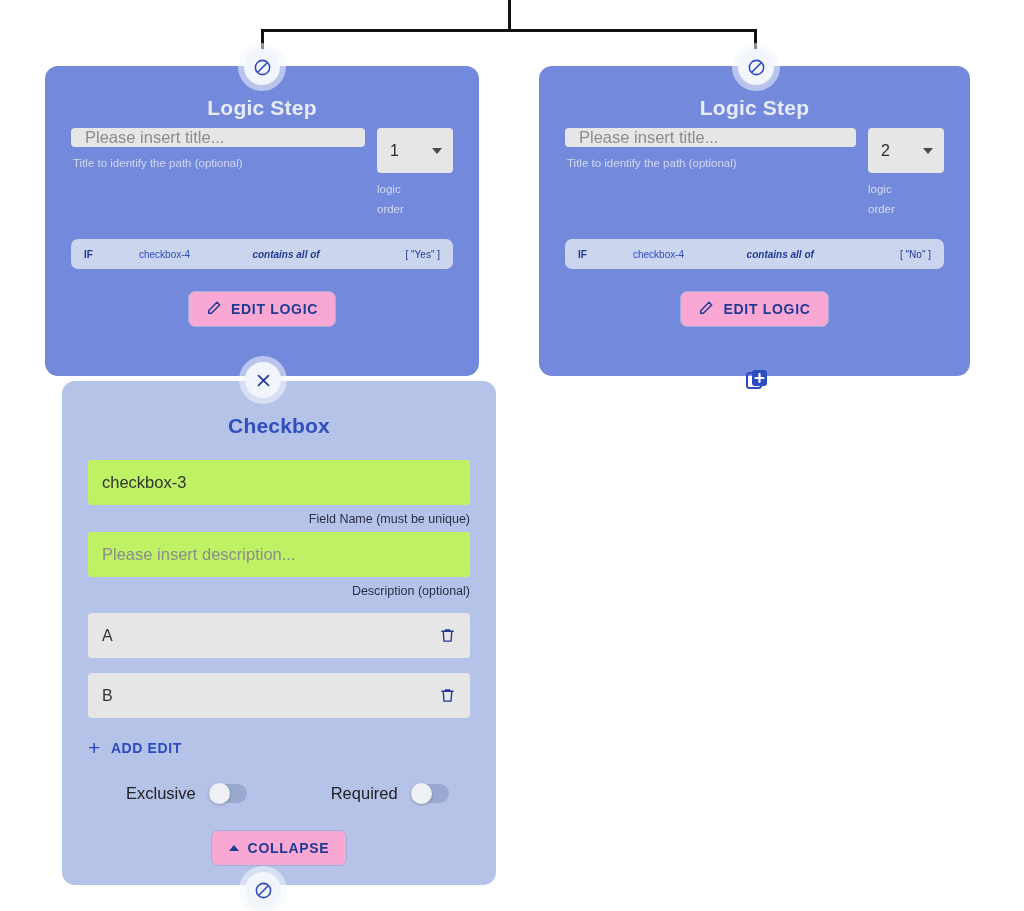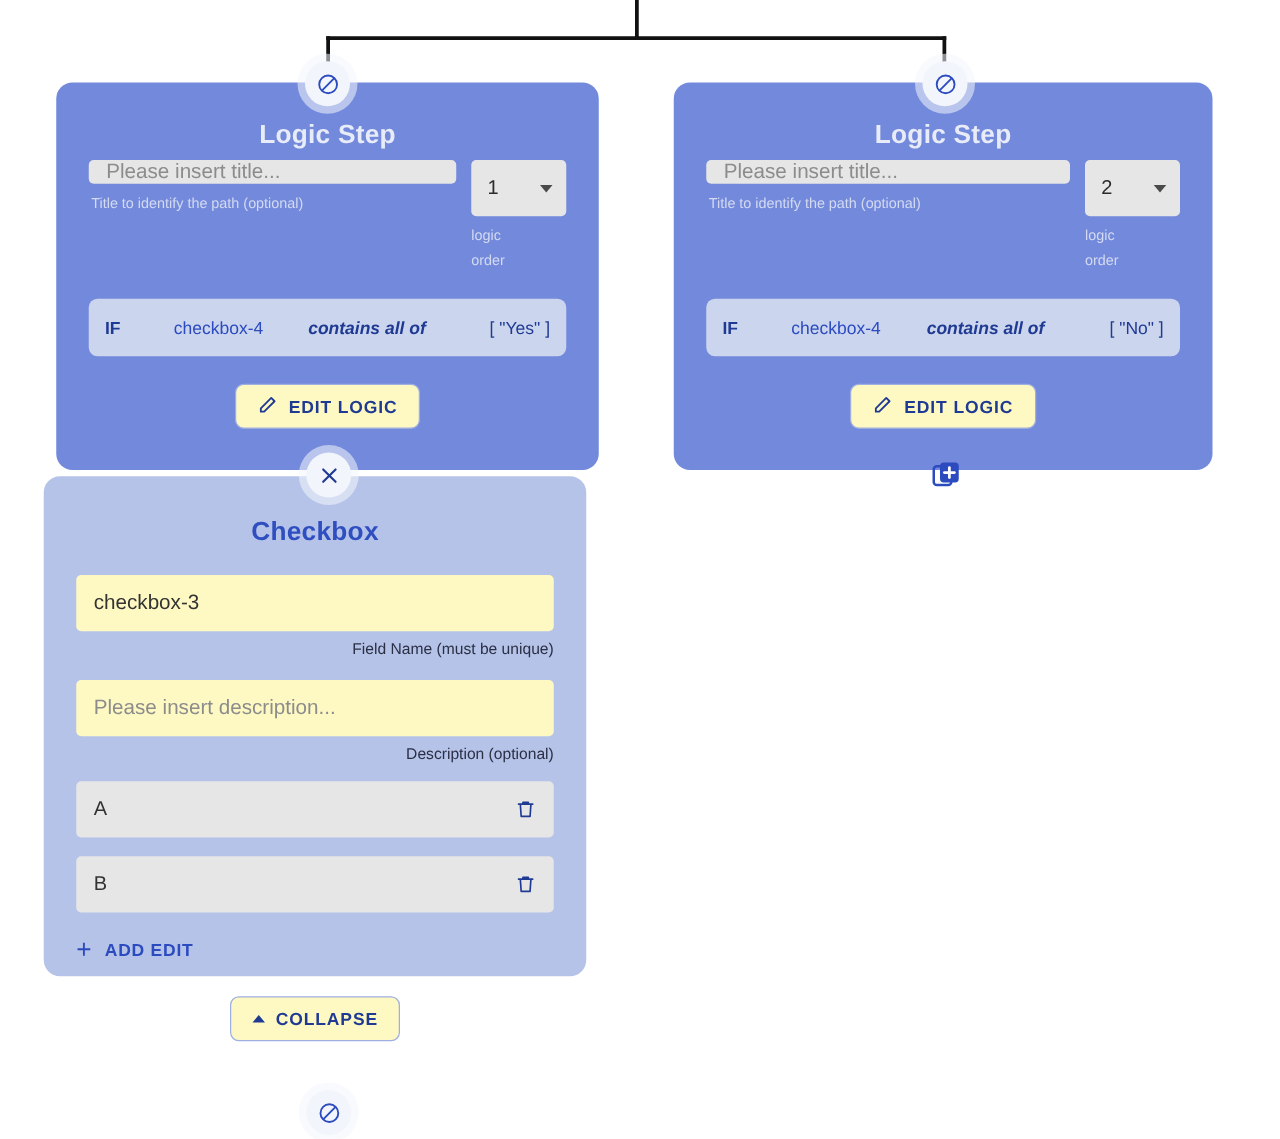--- a/index.html
+++ b/index.html
@@ -16,21 +16,21 @@
   .conn-stem   { left: 508px; top: 0px;  width: 3px;  height: 31px; }
   .conn-bar    { left: 261px; top: 29px; width: 496px; height: 3px; }
   .conn-dropL  { left: 261px; top: 29px; width: 3px;  height: 26px; }
   .conn-dropR  { left: 754px; top: 29px; width: 3px;  height: 26px; }
 
   
   .card { position: absolute; border-radius: 13px; }
   .logic-card    { background: #7389db; }
   .logic-left    { left: 45px;  top: 66px;  width: 434px; height: 310px; }
   .logic-right   { left: 539px; top: 66px; width: 431px; height: 310px; }
-  .checkbox-card { left: 35px;  top: 381px; width: 434px; height: 400px;
+  .checkbox-card { left: 62px;  top: 381px; width: 434px; height: 504px;
                    background: #b6c3e8; }
 
   .card-title {
     text-align: center;
     font-size: 21px;
     font-weight: 700;
     letter-spacing: .2px;
   }
   .logic-card .card-title { color: #e8ecf9; margin-top: 30px; }
   .checkbox-card .card-title { color: #2f4fc0; margin-top: 33px; }
@@ -98,36 +98,36 @@
   .caret {
     width: 0; height: 0;
     border-left: 5px solid transparent;
     border-right: 5px solid transparent;
     border-top: 6px solid #4a4a4a;
   }
   .order-helper { font-size: 11.5px; color: #d3daf2; margin-top: 7px; line-height: 1.7; }
 
   .if-row {
     margin: 20px 26px 0 26px;
-    height: 46px;
+    height: 30px;
     background: #ccd5ee;
     border-radius: 7px;
     display: flex;
     align-items: center;
     padding: 0 13px;
     color: #1f3a93;
-    font-size: 14px;
+    font-size: 10px;
   }
   .if-kw { font-weight: 700; width: 55px; }
   .if-field { flex: 1; font-weight: 400; color: #2b4bbf; }
   .if-op { font-weight: 700; font-style: italic; flex: 1.35; }
   .if-val { font-weight: 400; text-align: right; }
 
   .btn {
-    background: #fef9c3;
+    background: #f9a8d4;
     border: 1px solid #9fb0e0;
     border-radius: 7px;
     color: #1f3a93;
     font-size: 14px;
     font-weight: 700;
     letter-spacing: .7px;
     padding: 0 17px;
     height: 36px;
     display: inline-flex;
     align-items: center;
@@ -135,32 +135,32 @@
     cursor: pointer;
     font-family: "Liberation Sans", sans-serif;
   }
   .btn-center { display: flex; justify-content: center; margin-top: 22px; }
 
   
   .cb-body { padding: 0 26px; }
   .cb-input {
     width: 100%;
     height: 45px;
-    background: #fef9c3;
+    background: #bef264;
     border: none;
     border-radius: 4px;
     padding: 0 14px;
     font-size: 16.5px;
     color: #333;
     outline: none;
     font-family: "Liberation Sans", sans-serif;
   }
   .cb-input::placeholder { color: #8c8c8c; }
   .cb-helper { font-size: 12.5px; color: #2a2f45; margin-top: 7px; text-align: right; }
-  .cb-gap { margin-top: 18px; }
+  .cb-gap { margin-top: 6px; }
 
   .val-row {
     position: relative;
     margin-top: 15px;
     height: 45px;
     background: #e6e6e6;
     border-radius: 4px;
     display: flex;
     align-items: center;
     padding: 0 14px;
@@ -332,20 +332,34 @@
             <path d="M4 6h16M9 6V4h6v2M6 6l1 14h10l1-14"></path>
           </svg>
         </span>
       </div>
 
       <div class="add-more">
         <span class="plus-sign">+</span>
         <span>ADD EDIT</span>
       </div>
 
+      <div class="toggles">
+        <div class="toggle-group">
+          <span class="toggle-label">Exclusive</span>
+          <span class="switch">
+            <span class="knob"></span>
+          </span>
+        </div>
+        <div class="toggle-group">
+          <span class="toggle-label">Required</span>
+          <span class="switch">
+            <span class="knob"></span>
+          </span>
+        </div>
+      </div>
 
       <div class="cb-buttons">
         <div class="btn">
           <span class="chev-up"></span>
           <span>COLLAPSE</span>
         </div>
       </div>
     </div>
   </div>
 

